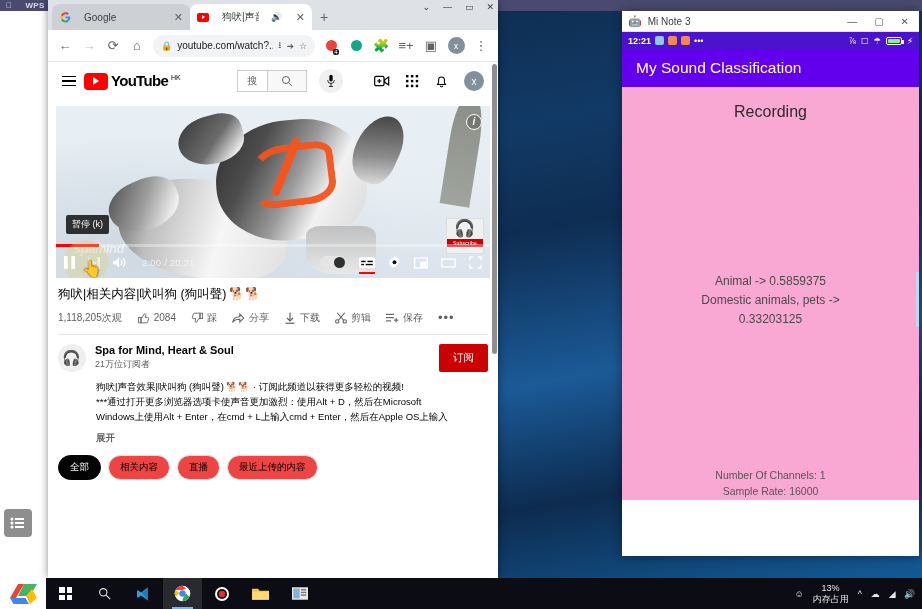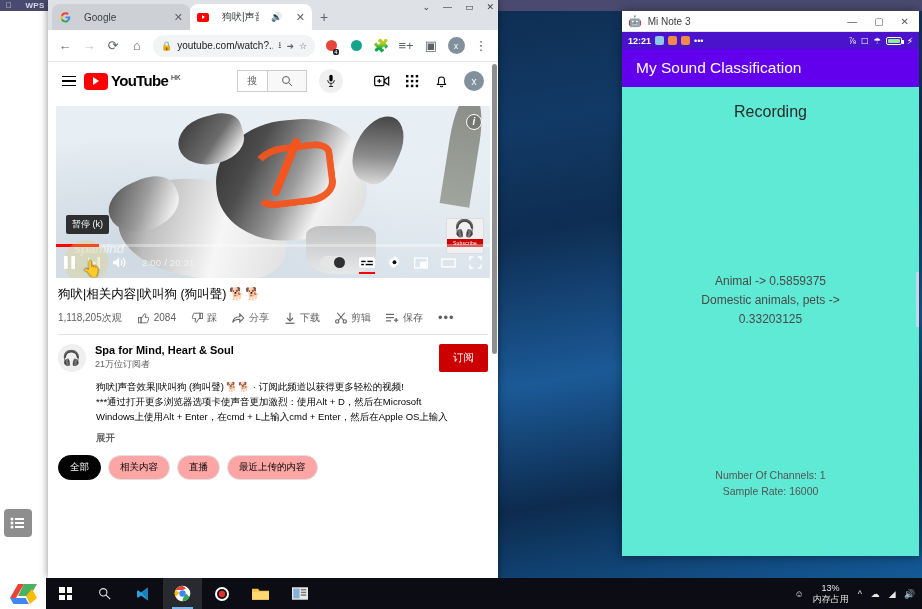--- a/index.html
+++ b/index.html
@@ -282,21 +282,21 @@
   .sub-button {
     background: #cc0000; color: #fff; font-size: 10.5px;
     padding: 7px 14px; border-radius: 2px; align-self: flex-start;
   }
   .desc { padding: 7px 10px 0 48px; font-size: 9.5px; color: #030303; line-height: 15px; }
   .showmore { padding: 8px 10px 0 48px; font-size: 9.5px; color: #606060; font-weight: bold; }
 
   .chips { display: flex; gap: 7px; padding: 10px 10px 0 10px; align-items: center; }
   .chip {
     border: 1px solid #e0e0e0; border-radius: 14px; padding: 5px 11px;
-    font-size: 9.5px; color: #030303; background: #fca5a5; white-space: nowrap;
+    font-size: 9.5px; color: #030303; background: #ef4444; white-space: nowrap;
   }
   .chip.active { background: #030303; color: #fff; border-color: #030303; }
 
   .page-scrollbar {
     position: absolute; right: 1px; top: 2px; width: 5px; height: 290px;
     background: #8f8f8f; border-radius: 3px;
   }
 
   
   #emulator {
@@ -324,21 +324,21 @@
     width: 16px; height: 8px; border: 1px solid #fff; border-radius: 2px;
     position: relative; display: flex; align-items: center;
   }
   .batt::after { content:''; position:absolute; right:-3px; top:2px; width:2px; height:4px; background:#fff; }
   .batt i { display:block; height:4px; width:12px; margin-left:1px; background:#8ef08e; border-radius:1px; }
   .appbar {
     height: 38px; background: #6200ee;
     display: flex; align-items: center; padding-left: 14px;
   }
   .appbar-title { color: #fff; font-size: 15.5px; }
-  .emu-body { background: #5eead4; height: 469px; position: relative; padding-top: 16px; }
+  .emu-body { background: #f9a8d4; height: 413px; position: relative; padding-top: 16px; }
   .rec-title { text-align: center; font-size: 16px; color: #2b2b2b; }
   .results {
     position: absolute; left: 0; right: 0; top: 185px;
     text-align: center; font-size: 12px; color: #4a4a4a; line-height: 19px;
   }
   .audio-info {
     position: absolute; left: 0; right: 0; top: 380px;
     text-align: center; font-size: 10.5px; color: #555; line-height: 16px;
   }
   .emu-scrollbar {

